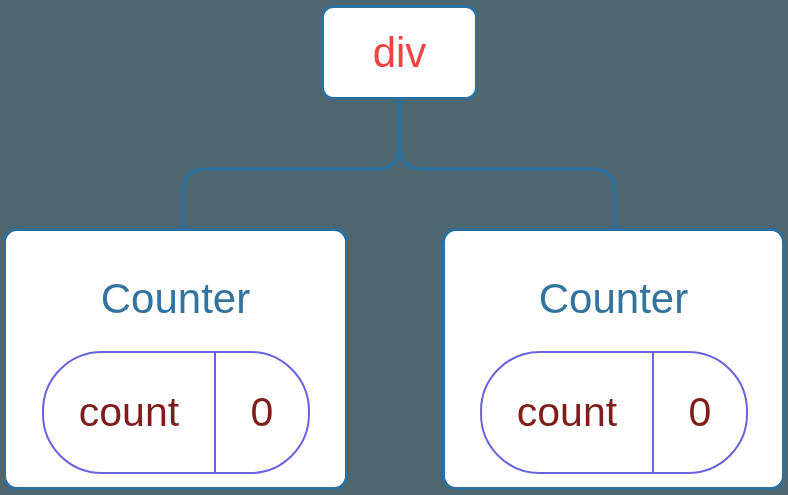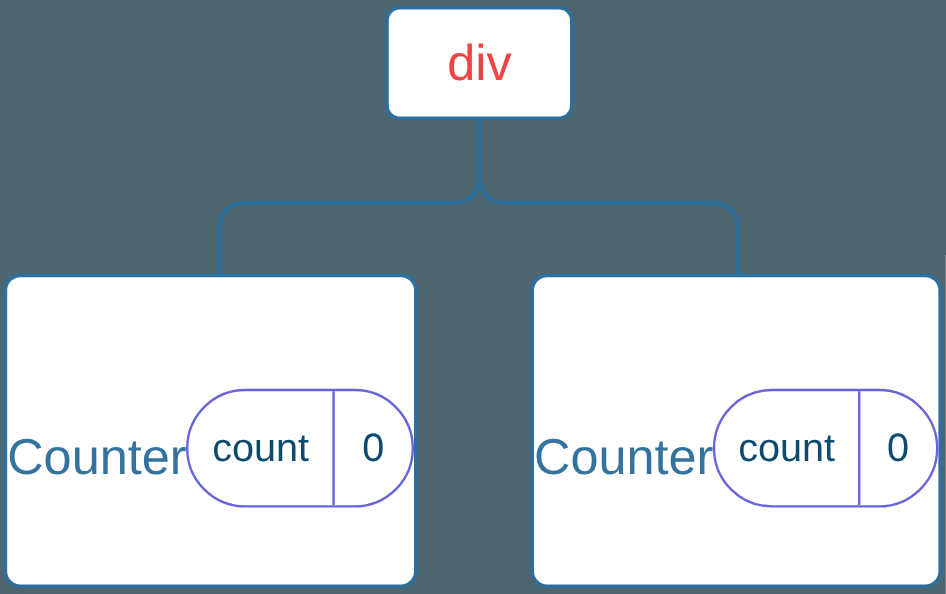--- a/index.html
+++ b/index.html
@@ -40,41 +40,41 @@
   .root-label {
     font-size: 42px;
     color: #ef4444;
   }
   .counter-node {
     top: 228px;
     width: 345px;
     height: 262px;
     border-radius: 14px;
     display: flex;
-    flex-direction: row;
+    flex-direction: column;
     align-items: center;
   }
   .counter-left  { left: 3px; }
   .counter-right { left: 442px; width: 343px; }
   .counter-title {
     margin-top: 44px;
     font-size: 42px;
     line-height: 48px;
     color: #35739F;
   }
   .state-pill {
     margin-top: 28px;
     width: 268px;
-    height: 99px;
+    height: 123px;
     border: 2.5px solid #6964DC;
     border-radius: 60px;
     box-sizing: border-box;
     display: flex;
-    color: #0c4a6e;
-    font-size: 33px;
+    color: #7f1d1d;
+    font-size: 41px;
   }
   .state-key {
     flex: 0 0 65.5%;
     display: flex;
     align-items: center;
     justify-content: center;
     border-right: 2.5px solid #6964DC;
     box-sizing: border-box;
   }
   .state-value {

